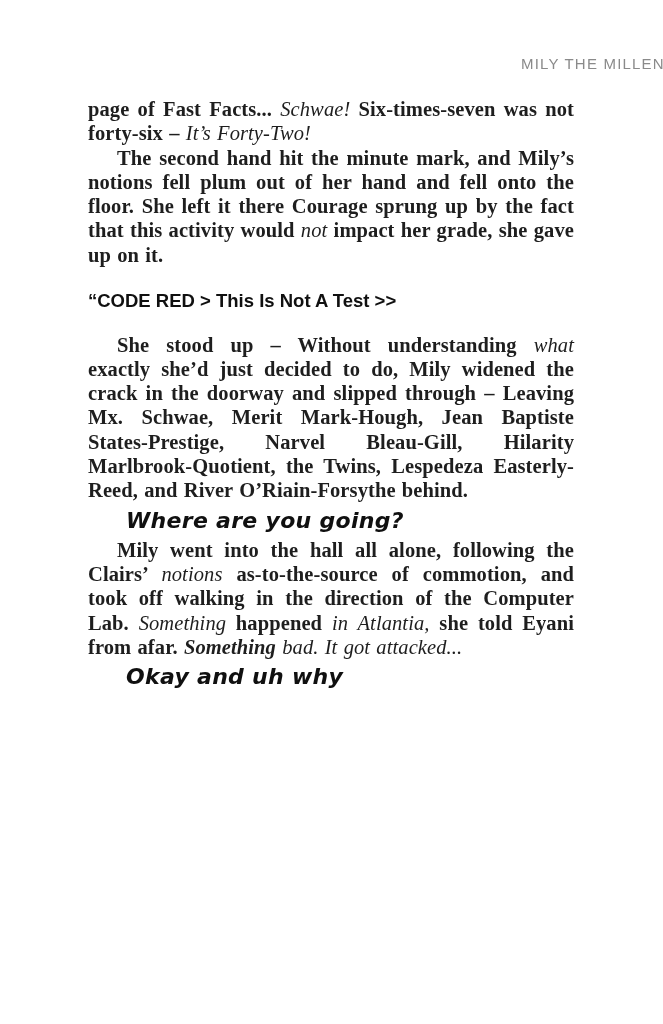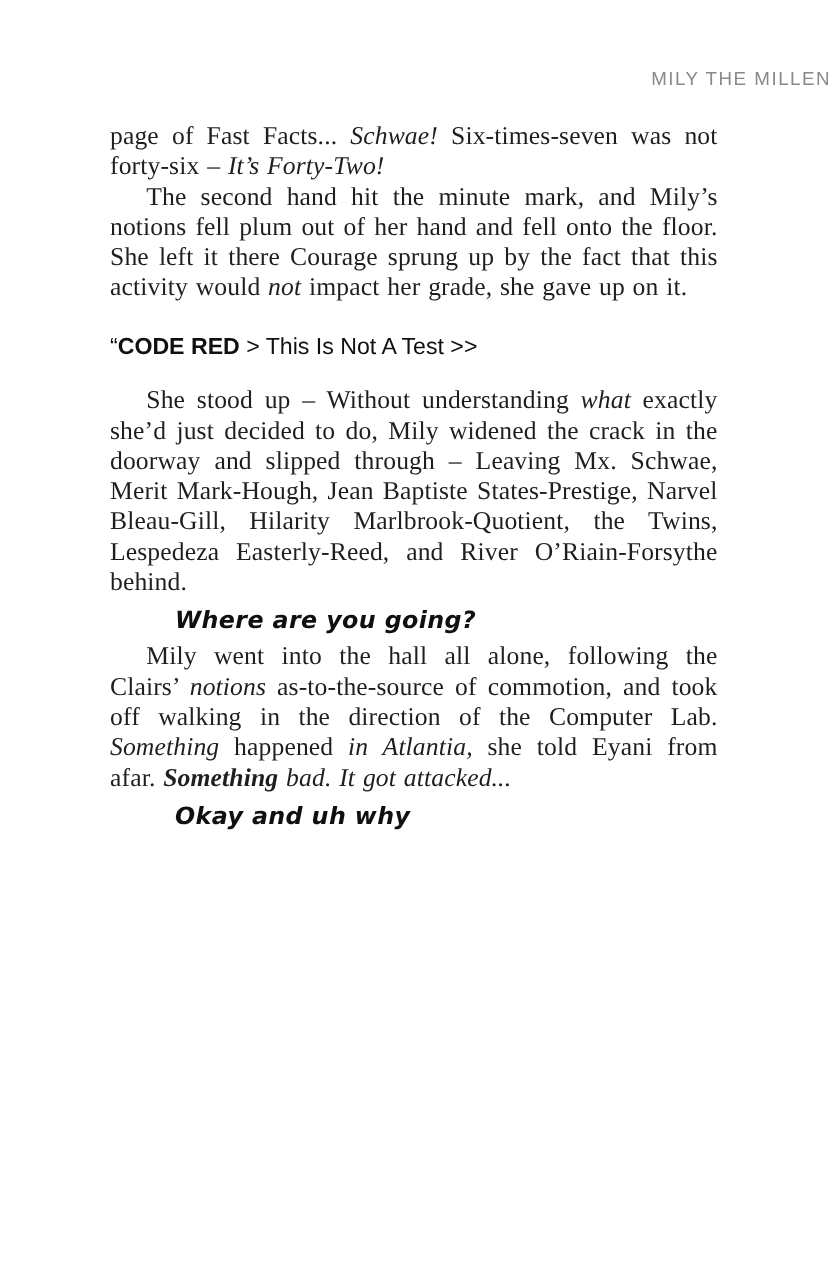--- a/index.html
+++ b/index.html
@@ -42,37 +42,37 @@
     margin: 0;
     font-size: 20.5px;
     line-height: 24.3px;
     text-align: justify;
     letter-spacing: 0.1px;
     word-spacing: 1px;
   }
   .body-para.indent {
     text-indent: 29px;
   }
-  .seg-n { font-style: normal; font-weight: normal; }
+  .seg-n { font-style: normal; font-weight: bold; }
   .seg-i { font-style: italic; }
   .seg-b { font-weight: bold; }
   .seg-bi { font-weight: bold; font-style: italic; }
   .alert-block {
     margin: 21px 0 19px 0;
     font-family: "Liberation Sans", "DejaVu Sans", sans-serif;
     font-size: 18.5px;
     line-height: 25.5px;
     color: #101010;
   }
   .thought {
-    margin: 6px 0 5px 52px;
+    margin: 6px 0 5px 38px;
     font-family: "DejaVu Sans", sans-serif;
     font-style: italic;
     font-weight: 600;
-    font-size: 19px;
+    font-size: 22px;
     line-height: 24px;
     letter-spacing: 0.3px;
     color: #101010;
   }
   .thought.t3 {
     margin-left: 62px;
     margin-top: 14px;
   }
   .page-number {
     position: absolute;

